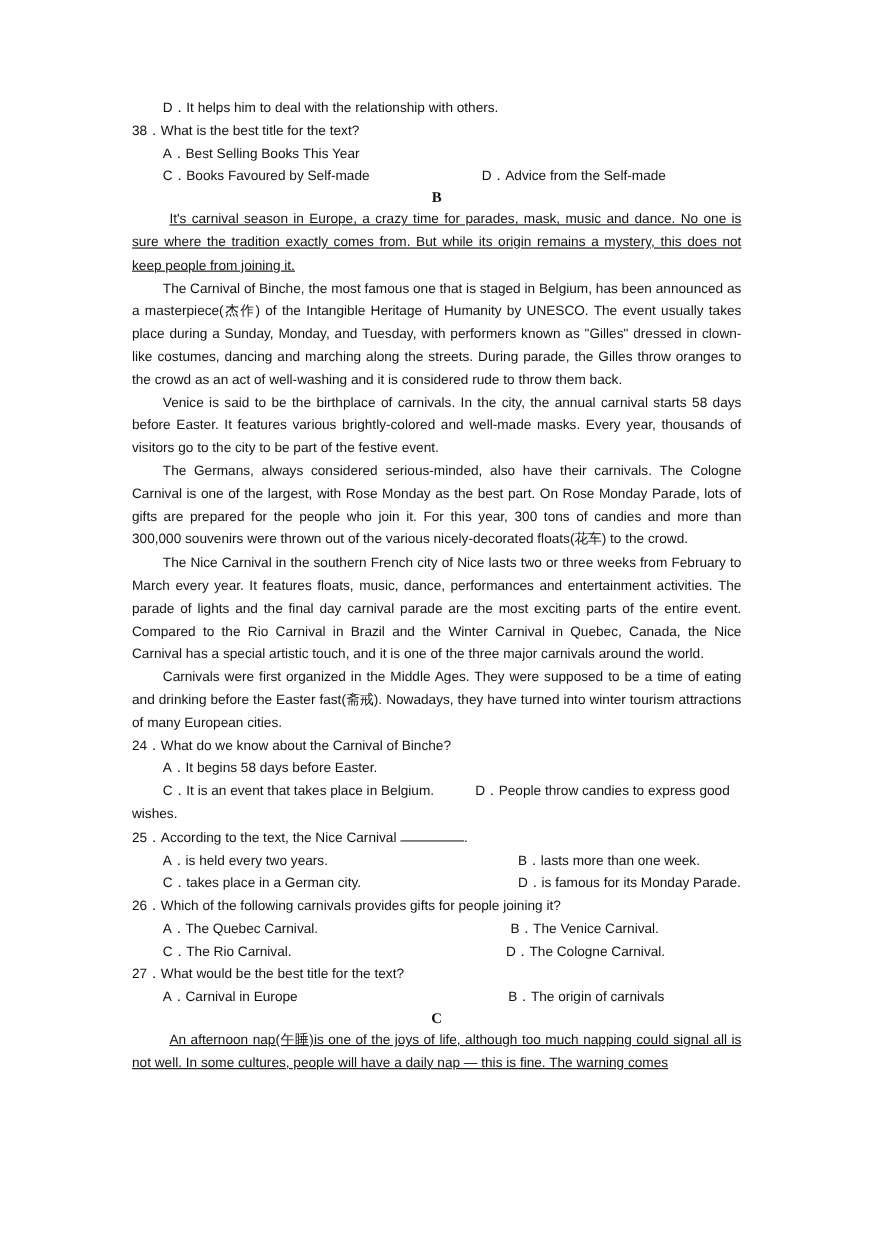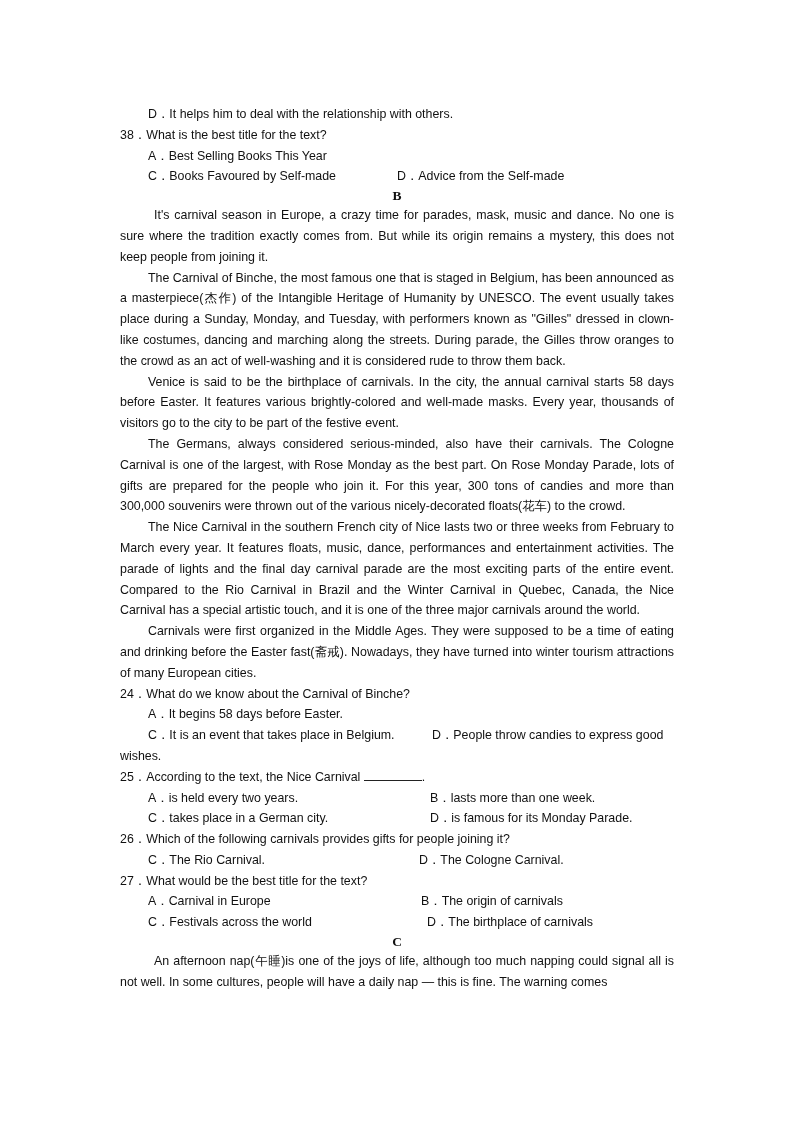--- a/index.html
+++ b/index.html
@@ -1,23 +1,23 @@
 <!DOCTYPE html>
 <html><head>
 <meta charset="utf-8">
 <style>
   html, body { margin: 0; padding: 0; background: #ffffff; }
   body { width: 794px; height: 1123px; position: relative; overflow: hidden;
          font-family: "Liberation Sans", "DejaVu Sans", sans-serif; color: #111; }
-  .page { position: absolute; left: 120px; top: 104px; width: 554px; font-size: 12.4px; line-height: 20.8px; }
+  .page { position: absolute; left: 120px; top: 88px; width: 554px; font-size: 12.4px; line-height: 20.8px; }
   .line { white-space: nowrap; height: 20.8px; }
   .ind1 { padding-left: 28px; }
   .para { text-align: justify; text-align-last: left; text-indent: 28px; margin: 0; }
-  .para.ind-extra { text-indent: 34px; }
-  .opt-row { display: flex; height: 20.8px; white-space: nowrap; }
+  .para.ind-extra { text-indent: 34px; text-decoration: underline; }
+  .opt-row { display: flex; height: 20.8px; white-space: nowrap; gap: 41px; }
   .opt { display: inline-block; }
   .section { text-align: center; font-family: "Liberation Serif", "DejaVu Serif", serif; font-weight: bold; font-size: 13.5px; height: 18px; line-height: 18px; }
   .blank { display: inline-block; width: 58px; border-bottom: 1px solid #222; height: 12px; vertical-align: baseline; }
 </style>
 </head>
 <body>
 
 <div class="page">
 
   <div class="line ind1">
@@ -62,32 +62,32 @@
   </div>
   <div class="opt-row ind1">
     <span class="opt" style="width:282px"><span>C．</span><span>takes place in a German city.</span></span>
     <span class="opt"><span>D．</span><span>is famous for its Monday Parade.</span></span>
   </div>
 
   <div class="line">
     <span>26．</span><span>Which of the following carnivals provides gifts for people joining it?</span>
   </div>
   <div class="opt-row ind1">
+    <span class="opt" style="width:275px"><span>A．</span><span>The Quebec Carnival.</span></span>
+    <span class="opt"><span>B．</span><span>The Venice Carnival.</span></span>
+  </div>
+  <div class="opt-row ind1">
     <span class="opt" style="width:271px"><span>C．</span><span>The Rio Carnival.</span></span>
     <span class="opt"><span>D．</span><span>The Cologne Carnival.</span></span>
   </div>
 
   <div class="line">
     <span>27．</span><span>What would be the best title for the text?</span>
   </div>
   <div class="opt-row ind1">
     <span class="opt" style="width:273px"><span>A．</span><span>Carnival in Europe</span></span>
     <span class="opt"><span>B．</span><span>The origin of carnivals</span></span>
   </div>
-  <div class="opt-row ind1">
-    <span class="opt" style="width:279px"><span>C．</span><span>Festivals across the world</span></span>
-    <span class="opt"><span>D．</span><span>The birthplace of carnivals</span></span>
-  </div>
 
   <div class="section">C</div>
   <p class="para ind-extra">An afternoon nap(午睡)is one of the joys of life, although too much napping could signal all is not well. In some cultures, people will have a daily nap — this is fine. The warning comes</p>
 
 </div>
 
 </body></html>

